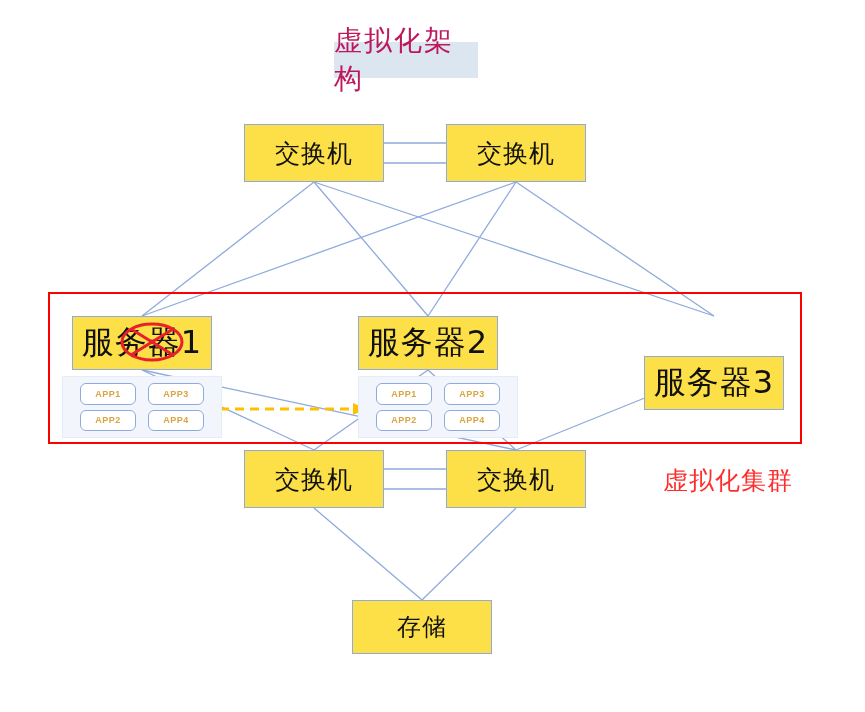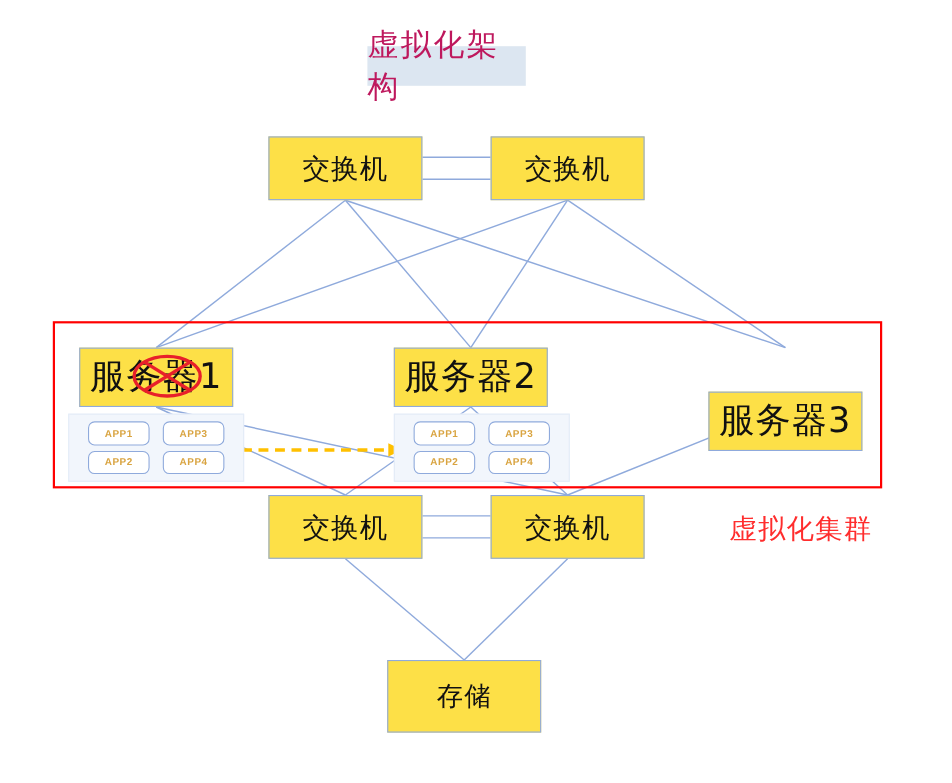--- a/index.html
+++ b/index.html
@@ -68,21 +68,21 @@
   #switch-top-right    { left: 446px; top: 124px; width: 140px; height: 58px; }
   #switch-bottom-left  { left: 244px; top: 450px; width: 140px; height: 58px; }
   #switch-bottom-right { left: 446px; top: 450px; width: 140px; height: 58px; }
 
   
   #server-1 { left: 72px;  top: 316px; width: 140px; height: 54px; }
   #server-2 { left: 358px; top: 316px; width: 140px; height: 54px; }
   #server-3 { left: 644px; top: 316px; width: 140px; height: 54px; margin-top: 40px; }
 
   
-  #storage { left: 352px; top: 600px; width: 140px; height: 66px; }
+  #storage { left: 352px; top: 600px; width: 140px; height: 54px; }
 
   
   .app-panel {
     position: absolute;
     background: #f2f6fc;
     border: 1px solid #e3ecf7;
     box-sizing: border-box;
     z-index: 4;
     padding: 6px 17px;
     display: grid;

